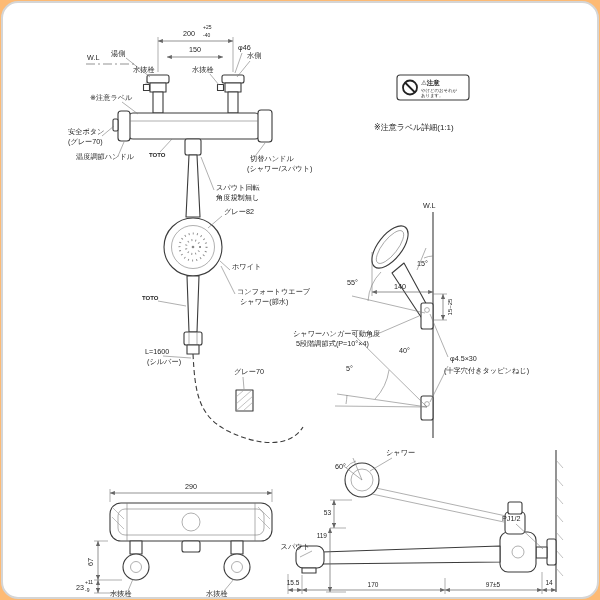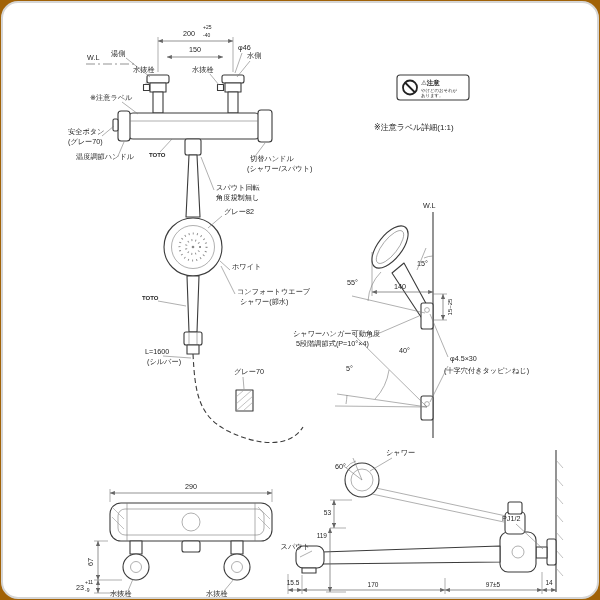--- a/index.html
+++ b/index.html
@@ -1,16 +1,16 @@
 <!DOCTYPE html>
 <html><head>
 <meta charset="utf-8">
 <style>
   html,body{margin:0;padding:0;background:#fff;}
-  .frame{position:relative;width:600px;height:600px;background:#a16207;overflow:hidden;}
+  .frame{position:relative;width:600px;height:600px;background:#fdba74;overflow:hidden;}
   svg{display:block;}
   .ln{fill:none;stroke:#3b3b3b;stroke-width:1.1;stroke-linejoin:round;}
   .fillw{fill:#fff;stroke:#3b3b3b;stroke-width:1.1;stroke-linejoin:round;}
   .thin{fill:none;stroke:#7a7a7a;stroke-width:0.6;}
   .dim{fill:none;stroke:#666;stroke-width:0.7;}
   .dash{stroke-dasharray:5 3;}
   .chain{stroke-dasharray:9 3 2 3;}
   .hatch{stroke:#999;stroke-width:0.6;}
   .dots{fill:none;stroke:#888;stroke-width:2;}
   text{font-family:"Liberation Sans","DejaVu Sans",sans-serif;fill:#1e1e1e;}

